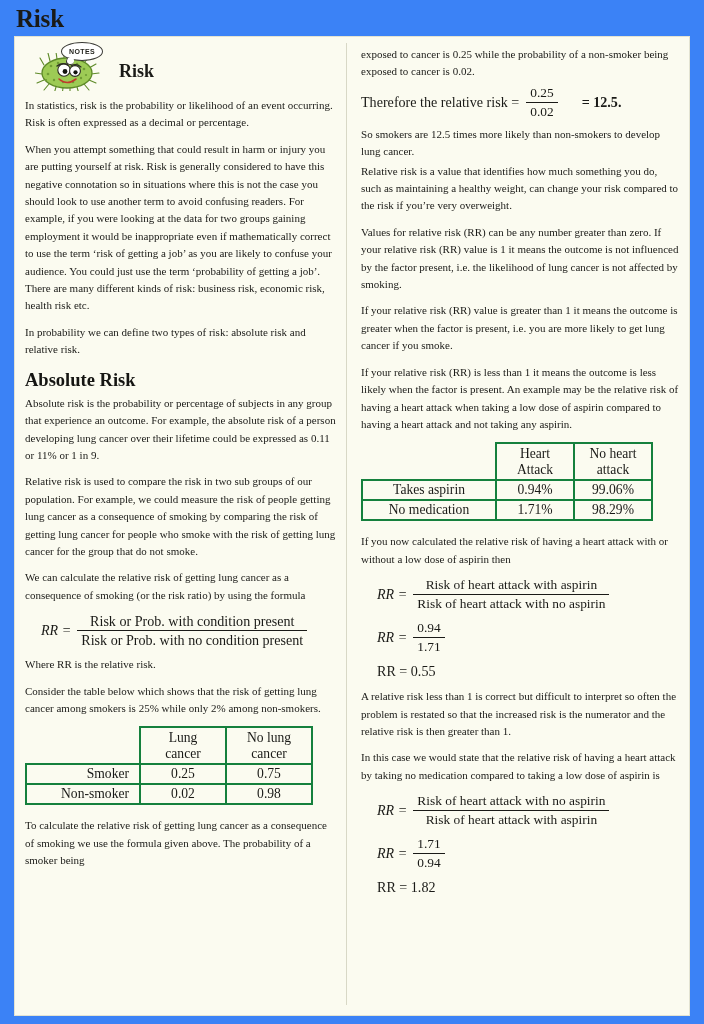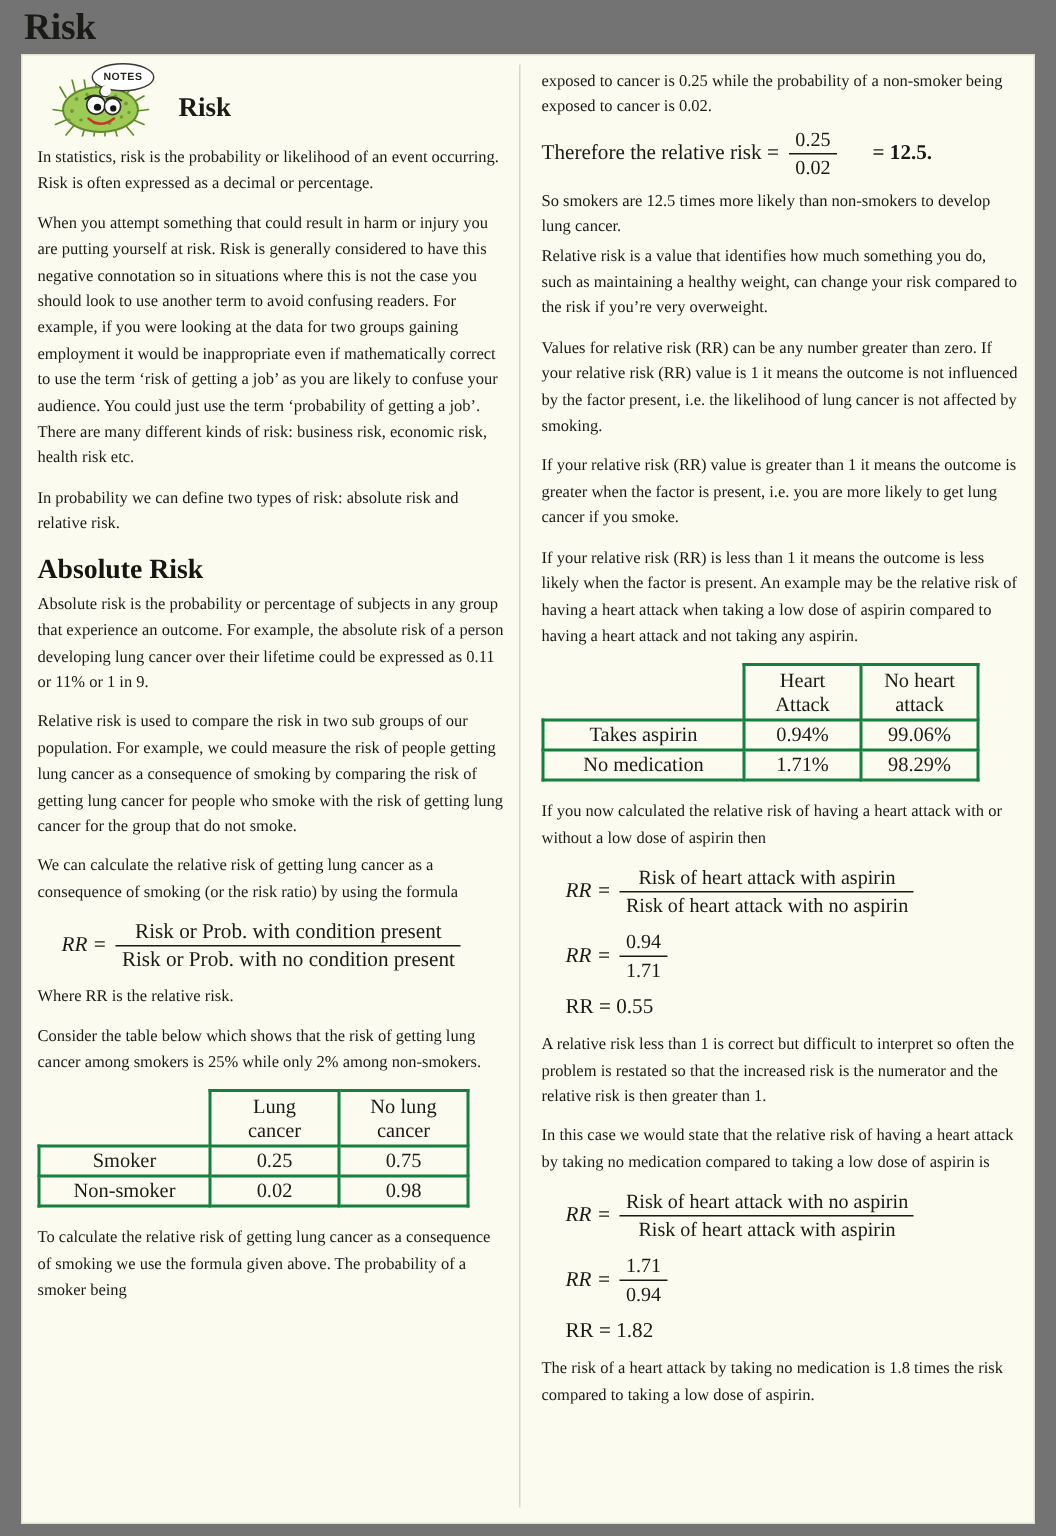--- a/index.html
+++ b/index.html
@@ -11,21 +11,21 @@
     width: 704px;
     height: 1024px;
     font-family: "Liberation Serif", "DejaVu Serif", serif;
     color: #1a1a17;
     overflow: hidden;
   }
   .page {
     position: relative;
     width: 704px;
     height: 1024px;
-    background: #737373;
+    background: #3b82f6;
     box-sizing: border-box;
   }
   .page-title {
     font-family: "Liberation Serif", "DejaVu Serif", serif;
     font-weight: bold;
     font-size: 25px;
     line-height: 30px;
     color: #1a1a17;
     padding: 4px 0 4px 16px;
     letter-spacing: -0.2px;
@@ -181,21 +181,21 @@
     line-height: 16px;
     vertical-align: middle;
   }
   table.datatable td.corner {
     border: none;
     background: transparent;
   }
   table.datatable td.rowlabel { padding: 1px 10px; }
   table.datatable th.colhead { line-height: 15.5px; padding: 2px 6px; }
   .tbl-lung { margin-left: 118px; }
-  .tbl-lung td.rowlabel { width: 92px; }
+  .tbl-lung td.rowlabel { width: 92px; text-align: right; }
   .tbl-lung th.colhead, .tbl-lung td.val { width: 72px; }
   .tbl-heart { margin-left: 96px; }
   .tbl-heart td.rowlabel { width: 112px; }
   .tbl-heart th.colhead, .tbl-heart td.val { width: 64px; }
 </style>
 </head>
 <body>
 
 <div class="page">
 
@@ -387,17 +387,16 @@
       <div class="formula-row indent2">
         <span class="rr-label">RR =</span>
         <span class="frac small">
           <span class="num">1.71</span>
           <span class="den">0.94</span>
         </span>
       </div>
 
       <div class="plain-eq" style="margin-left:16px">RR = 1.82</div>
 
-      <p class="body">The risk of a heart attack by taking no medication is 1.8 times the risk compared to taking a low dose of aspirin.</p>
     </div>
 
   </div>
 </div>
 
 </body></html>

